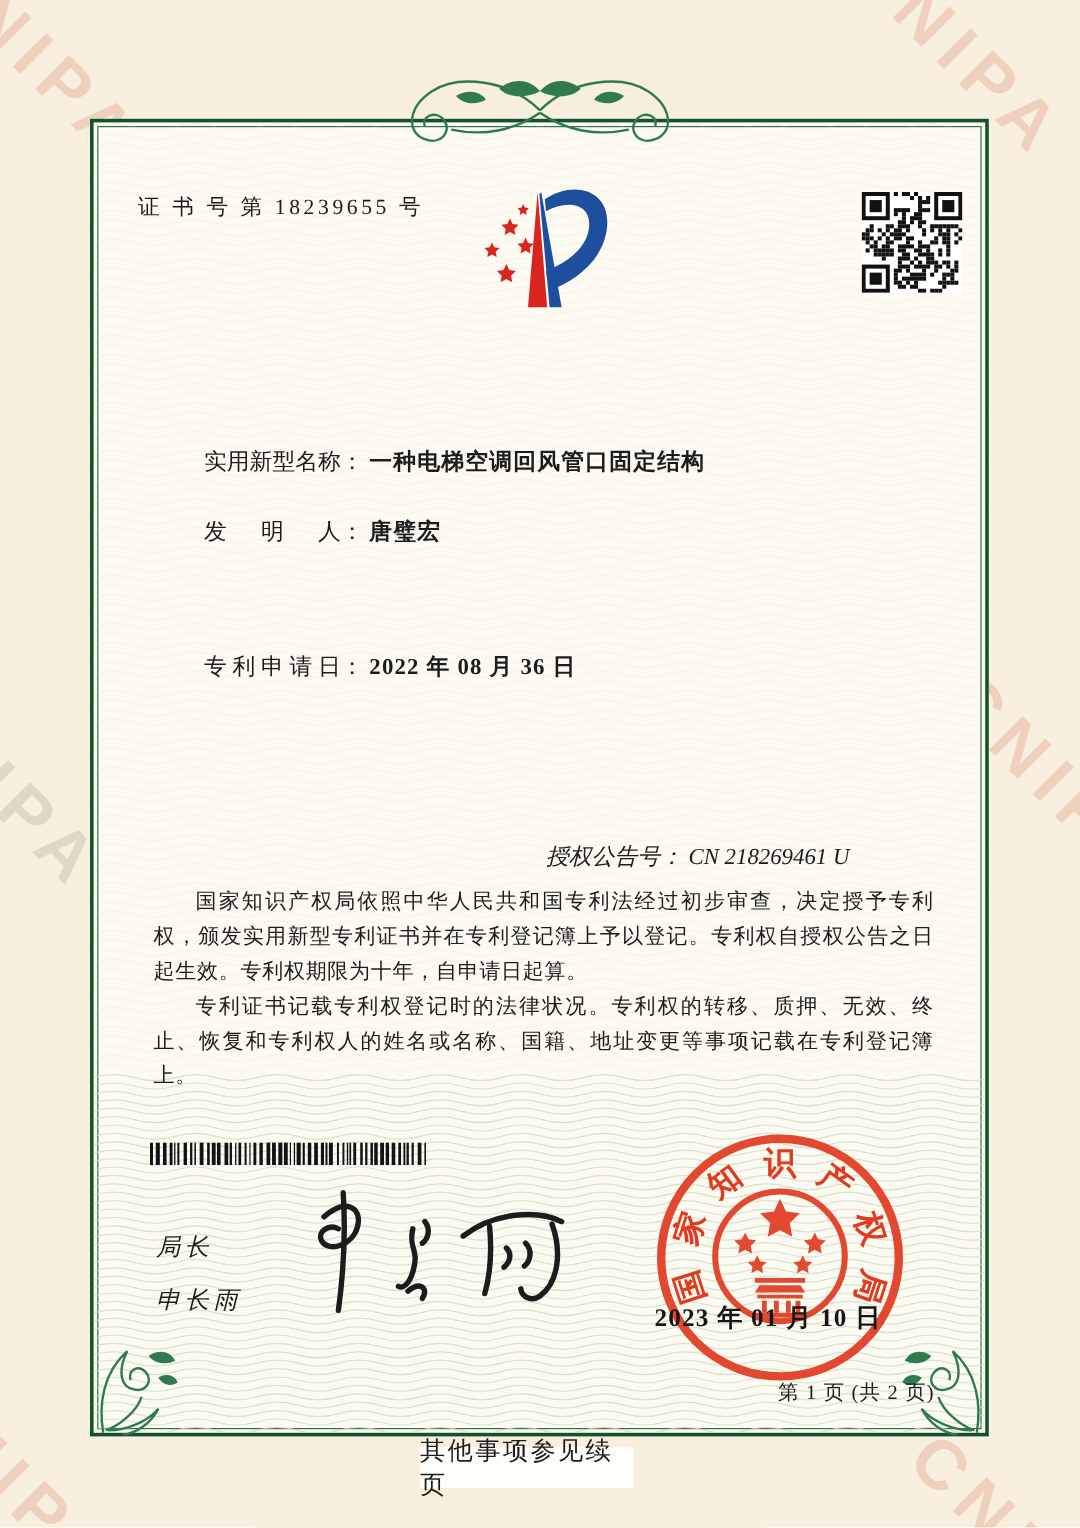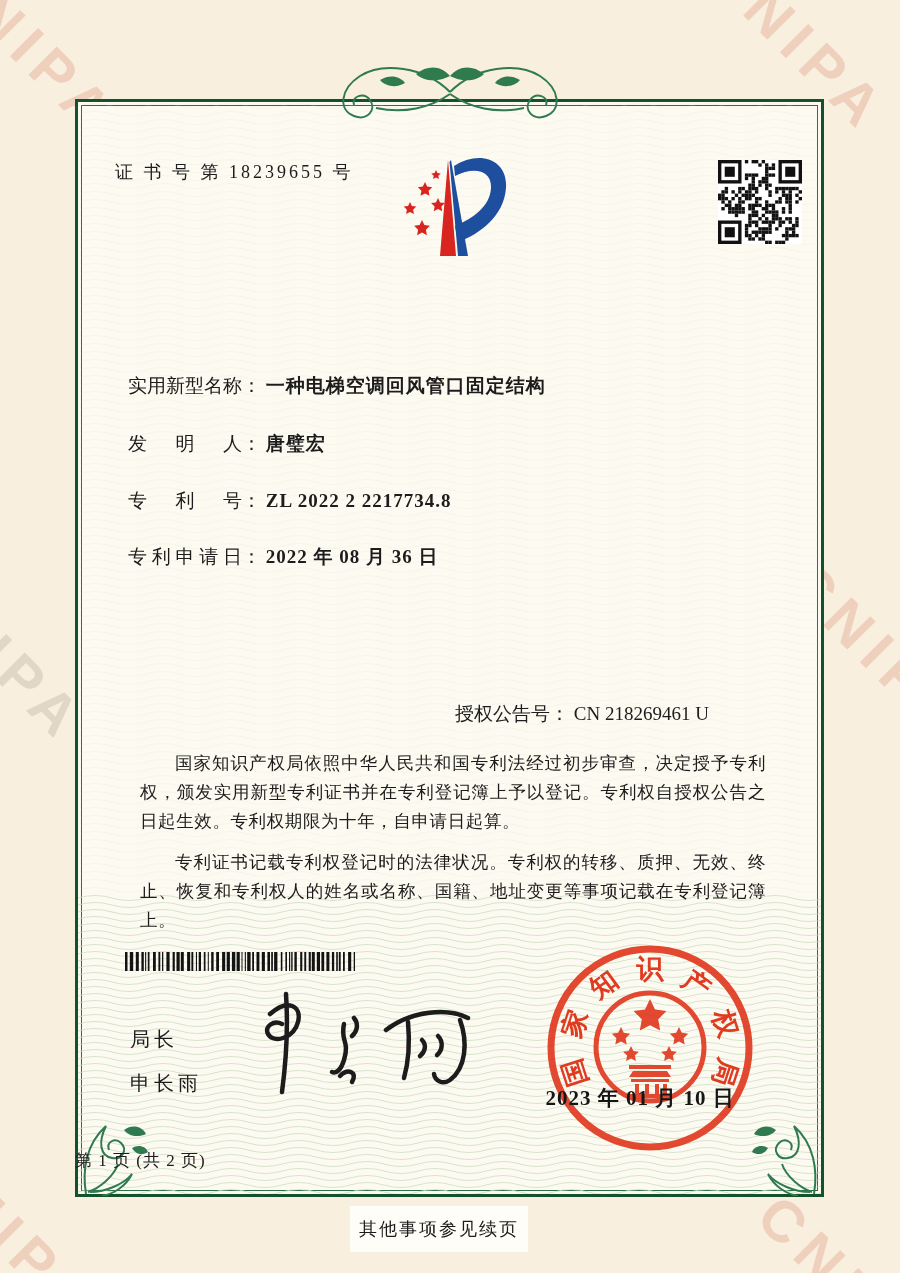--- a/index.html
+++ b/index.html
@@ -41,51 +41,51 @@
   .logo{position:absolute;left:382px;top:156px;width:132px;height:104px;}
   .qr{position:absolute;left:718px;top:160px;width:84px;height:84px;background:#fff;}
   .title{
     position:absolute;left:0;width:900px;top:266px;text-align:center;
     font-size:45px;font-weight:bold;letter-spacing:9px;color:#111;
   }
   
   .row{position:absolute;left:128px;font-size:19px;line-height:27px;}
   .row .lab{
     display:inline-block;width:114px;vertical-align:top;
-    text-align:justify;text-align-last:justify;
+    text-align:justify;text-align-last:justify;margin-left:42px;
   }
   .row .colon{display:inline-block;vertical-align:top;}
   .row .val{display:inline-block;vertical-align:top;max-width:530px;letter-spacing:1px;font-weight:bold;}
-  .row2{position:absolute;font-size:19px;}
+  .row2{position:absolute;font-size:19px;font-style:italic;}
   
   .paras{
     position:absolute;left:128px;top:737px;width:650px;
     font-size:17.5px;line-height:29px;text-align:justify;letter-spacing:.6px;
   }
-  .paras p{margin:12px;text-indent:2em;}
+  .paras p{margin:0;text-indent:2em;}
   
   #barcode{position:absolute;left:125px;top:952px;width:235px;height:19px;}
   .officer{position:absolute;left:130px;font-size:20px;
-    font-family:"Liberation Sans","DejaVu Sans",sans-serif;letter-spacing:4px;}
+    font-family:"Liberation Sans","DejaVu Sans",sans-serif;letter-spacing:4px;font-style:italic;}
   .officer.t{top:1026px;}
   .officer.n{top:1070px;}
   .signature{position:absolute;left:256px;top:984px;width:218px;height:116px;}
   .seal{position:absolute;left:545px;top:943px;width:210px;height:210px;}
   .seal-date{
     position:absolute;left:540px;top:1084px;width:200px;font-size:21px;
     letter-spacing:1px;color:#161616;font-weight:bold;text-align:center;
   }
   .page-info{
-    position:absolute;left:75px;top:1149px;width:704px;text-align:left;
+    position:absolute;left:75px;top:1149px;width:704px;text-align:right;
     font-size:17px;letter-spacing:1px;
   }
   .footer-note{
-    position:absolute;left:350px;top:1206px;width:178px;height:46px;
+    position:absolute;left:350px;top:1206px;width:178px;height:34px;
     background:#fffdf8;display:flex;align-items:center;justify-content:center;
-    font-size:18px;letter-spacing:2px;
+    font-size:21px;letter-spacing:2px;
   }
 </style>
 </head>
 <body>
 
 <div class="page">
 
   <div class="wm pink" style="left:-28px;top:-58px;">CNIPA</div>
   <div class="wm pink" style="left:742px;top:-62px;">CNIPA</div>
   <div class="wm pink" style="left:196px;top:96px;opacity:.55;">CNIPA</div>
@@ -517,24 +517,20 @@
 
 
   <div class="row" style="top:372px">
     <span class="lab">实用新型名称</span><span class="colon">：</span>
     <span class="val">一种电梯空调回风管口固定结构</span>
   </div>
   <div class="row" style="top:430px">
     <span class="lab">发明人</span><span class="colon">：</span>
     <span class="val">唐璧宏</span>
   </div>
-  <div class="row" style="top:487px">
-    <span class="lab">专利号</span><span class="colon">：</span>
-    <span class="val">ZL 2022 2 2217734.8</span>
-  </div>
   <div class="row" style="top:543px">
     <span class="lab">专利申请日</span><span class="colon">：</span>
     <span class="val">2022 年 08 月 36 日</span>
   </div>
   <div class="row2" style="left:455px;top:701px">
     <span>授权公告号</span><span>：</span>
     <span>CN 218269461 U</span>
   </div>
 
   <div class="paras">

